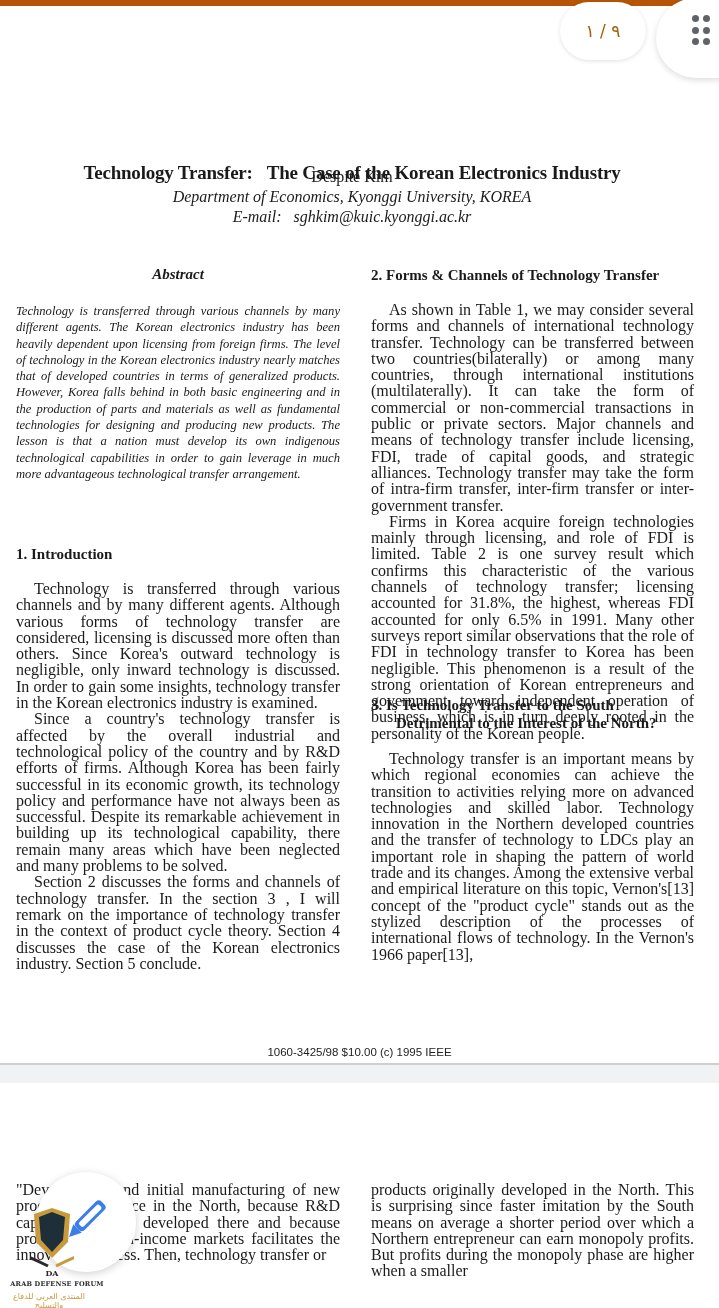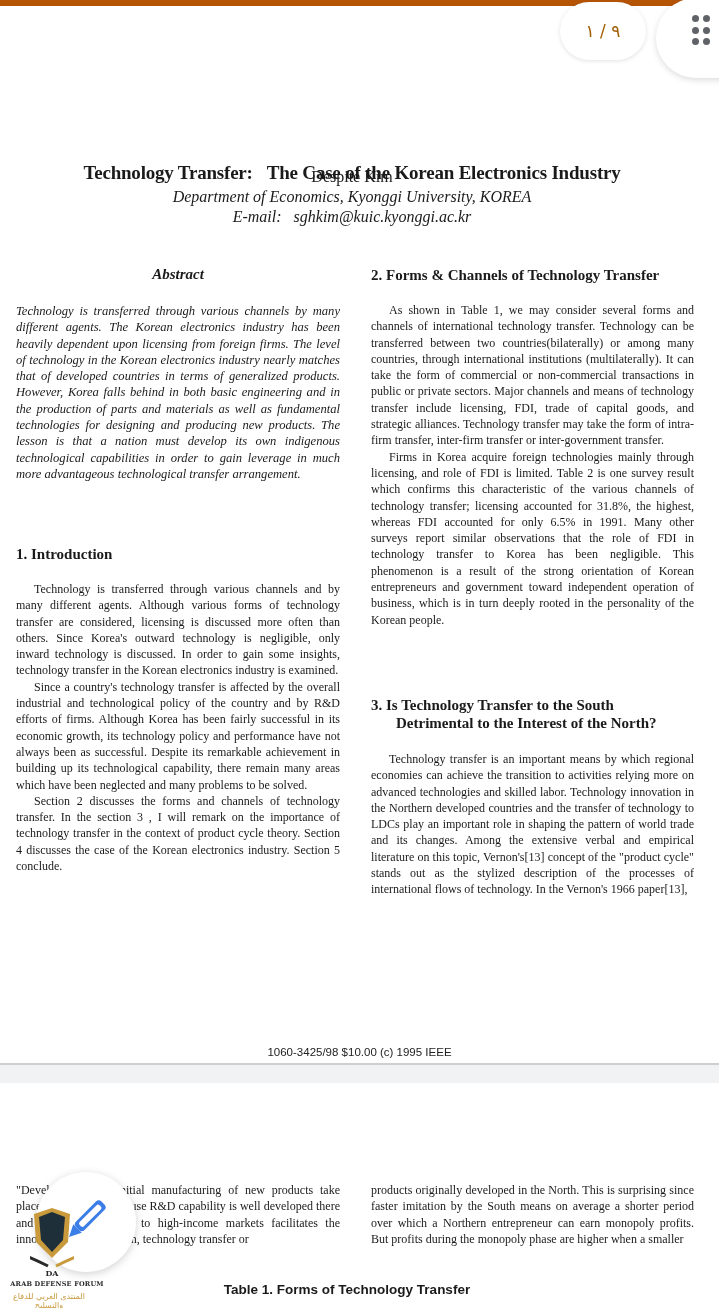--- a/index.html
+++ b/index.html
@@ -38,21 +38,21 @@
     .email { position: absolute; left: 0; top: 208px; width: 704px; text-align: center; font-size: 16px; font-style: italic; }
     .email .gap { display: inline-block; width: 12px; }
 
     .col-left { position: absolute; left: 16px; width: 324px; }
     .col-right { position: absolute; left: 371px; width: 323px; }
 
     .abstract-title { position: absolute; left: 16px; top: 266px; width: 324px; text-align: center; font-weight: bold; font-style: italic; font-size: 15px; }
     .abstract-body { top: 303px; font-style: italic; font-size: 12.6px; line-height: 16.3px; text-align: justify; }
 
     .section-h { font-weight: bold; font-size: 15px; line-height: 18px; }
-    .body-text { font-size: 12px; line-height: 16.3px; text-align: justify; }
+    .body-text { font-size: 16px; line-height: 16.3px; text-align: justify; }
     .body-text p { text-indent: 18px; }
 
     .intro-h { position: absolute; left: 16px; top: 545px; text-align: right; }
     .intro-body { top: 581px; }
 
     .sec2-h { position: absolute; left: 371px; top: 266px; }
     .sec2-body { top: 302px; }
 
     .sec3-h { position: absolute; left: 371px; top: 696px; width: 340px; }
     .sec3-h .line2 { display: block; padding-left: 25px; }
@@ -132,21 +132,20 @@
   </div>
 
   <div class="footer-copy">1060-3425/98 $10.00 (c) 1995 IEEE</div>
 </div>
 
 <div class="page-gap"></div>
 
 <div class="page2">
   <div class="col-left body-text p2-left">"Development and initial manufacturing of new products take place in the North, because R&amp;D capability is well developed there and because proximity to high-income markets facilitates the innovation process. Then, technology transfer or</div>
   <div class="col-right body-text p2-right">products originally developed in the North. This is surprising since faster imitation by the South means on average a shorter period over which a Northern entrepreneur can earn monopoly profits. But profits during the monopoly phase are higher when a smaller</div>
-  <div class="table-caption">Table 1. Forms of Technology Transfer</div>
 </div>
 
 <div class="top-bar"></div>
 
 <div class="page-indicator">٩ / ١</div>
 
 <div class="menu-fab"></div>
 <div class="menu-dots">
   <span></span>
     <span></span>

